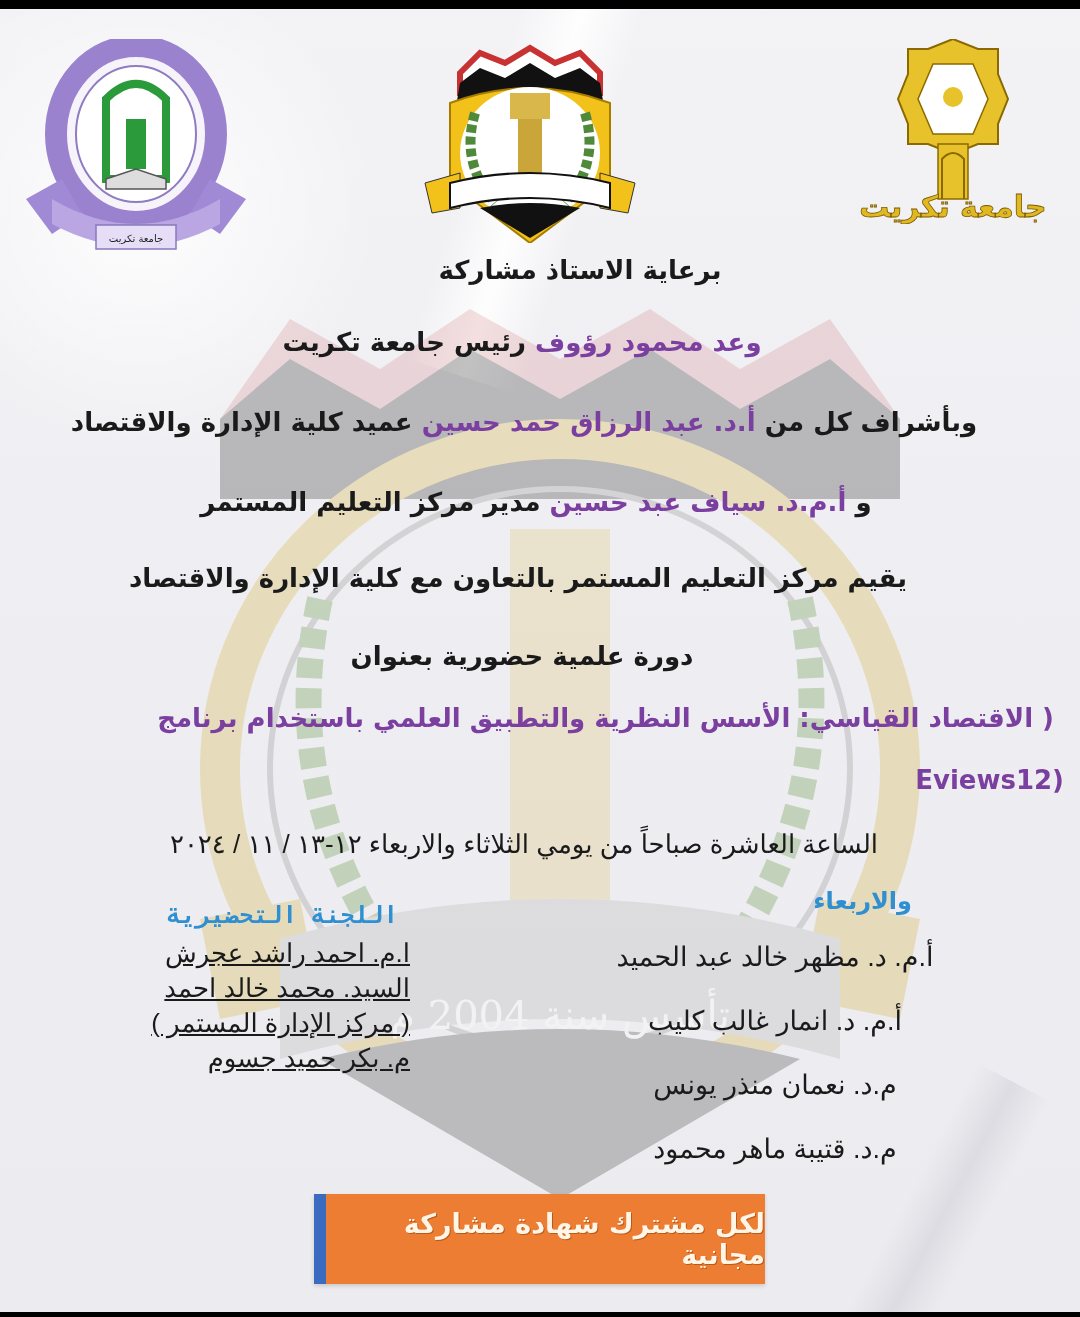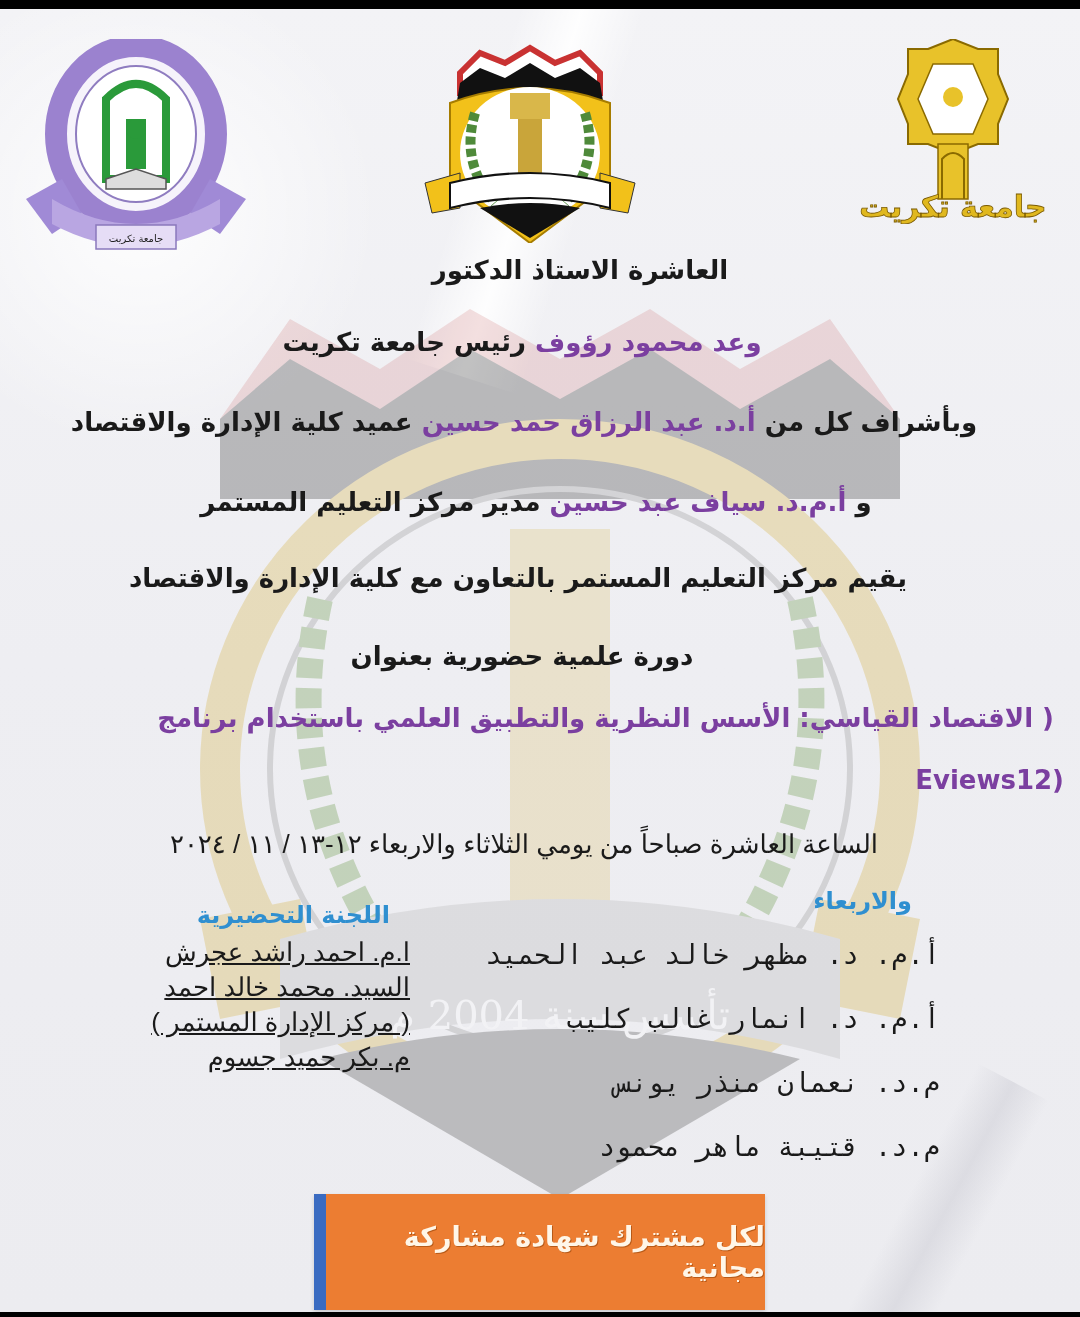--- a/index.html
+++ b/index.html
@@ -42,28 +42,28 @@
     .l6 { top: 632px; font-size: 26px; left: -18px; }
     .l7 { top: 694px; font-size: 26px; left: -26px; }
     .l8 { top: 756px; font-size: 26px; left: -16px; font-family: "DejaVu Sans", sans-serif; }
     .l9 { top: 820px; font-size: 26px; left: -16px; }
 
     .col { position: absolute; direction: rtl; }
     .lecturers { right: 140px; top: 878px; width: 330px; }
     .committee { left: 120px; top: 892px; width: 290px; }
     .col-title { font-weight: bold; font-size: 24px; color: #2f8fd0; text-align: right; font-family: "DejaVu Sans", sans-serif; }
     .lecturers .col-title { margin-right: 28px; }
-    .committee .col-title { margin-right: 20px; }
-    .lec-item { font-family: Liberation Mono, monospace; font-size: 27px; color: #1a1a1a; height: 64px; line-height: 64px; text-align: right; white-space: nowrap; }
+    .committee .col-title { margin-right: 12px; font-family: Liberation Mono, monospace; }
+    .lec-item { font-family: Liberation Sans, sans-serif; font-size: 27px; color: #1a1a1a; height: 64px; line-height: 64px; text-align: center; white-space: nowrap; }
     .lecturers .lec-list { margin-top: 10px; }
     .com-item { font-family: "Liberation Sans", sans-serif; font-size: 26px; color: #1a1a1a; height: 35px; line-height: 35px; text-align: right; white-space: nowrap; text-decoration: underline; }
     .committee .com-list { margin-top: 6px; }
 
     .banner {
-      position: absolute; left: 314px; top: 1185px; width: 451px; height: 116px;
+      position: absolute; left: 314px; top: 1185px; width: 451px; height: 90px;
       background: #ec7d32; border-left: 12px solid #3a6bc1;
       display: flex; align-items: center; justify-content: center;
       box-shadow: 0 2px 4px rgba(0,0,0,0.15);
     }
     .banner span { color: #fff6e8; font-weight: bold; font-size: 27px; direction: rtl; font-family: "DejaVu Sans", sans-serif;
       text-shadow: 1px 1px 0 #b85a18; letter-spacing: 1px; }
   </style>
 </head>
 <body>
 
@@ -119,21 +119,21 @@
   <svg class="logo logo-univ" viewBox="0 0 190 185">
     <path d="M70 10 L95 0 L120 10 L140 10 L140 35 L150 60 L140 85 L140 105 L120 105 L95 115 L70 105 L50 105 L50 85 L40 60 L50 35 L50 10 Z" fill="#e8c22a" stroke="#8a6a00" stroke-width="2"></path>
     <path d="M75 25 L115 25 L130 60 L115 95 L75 95 L60 60 Z" fill="#fff" stroke="#8a6a00" stroke-width="1.5"></path>
     <circle cx="95" cy="58" r="10" fill="#e8c22a"></circle>
     <rect x="80" y="105" width="30" height="55" fill="#e8c22a" stroke="#8a6a00" stroke-width="1.5"></rect>
     <path d="M84 160 L84 120 Q95 108 106 120 L106 160" fill="none" stroke="#8a6a00" stroke-width="2"></path>
     <text x="95" y="178" font-size="30" text-anchor="middle" fill="#e0b81f" stroke="#7a5a00" stroke-width="0.8" font-weight="bold" font-family="DejaVu Sans, sans-serif">جامعة تكريت</text>
   </svg>
 
   <div class="line l1">
-    <span>العاشرة الاستاذ الدكتور</span>
+    <span>برعاية الاستاذ مشاركة</span>
   </div>
 
   <div class="line l2">
     <span class="purple">وعد محمود رؤوف</span>
     <span>رئيس جامعة تكريت</span>
   </div>
 
   <div class="line l3">
     <span>وبأشراف كل من</span>
     <span class="purple">أ.د. عبد الرزاق حمد حسين</span>

